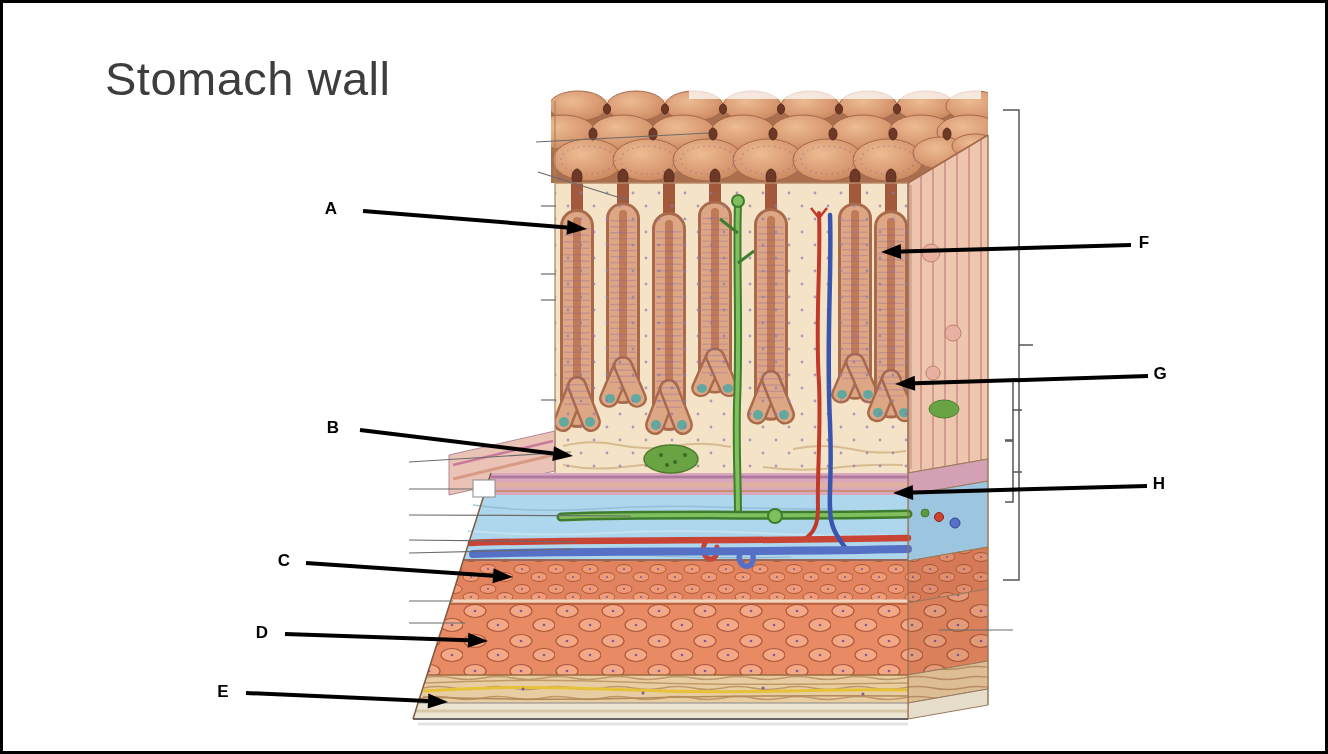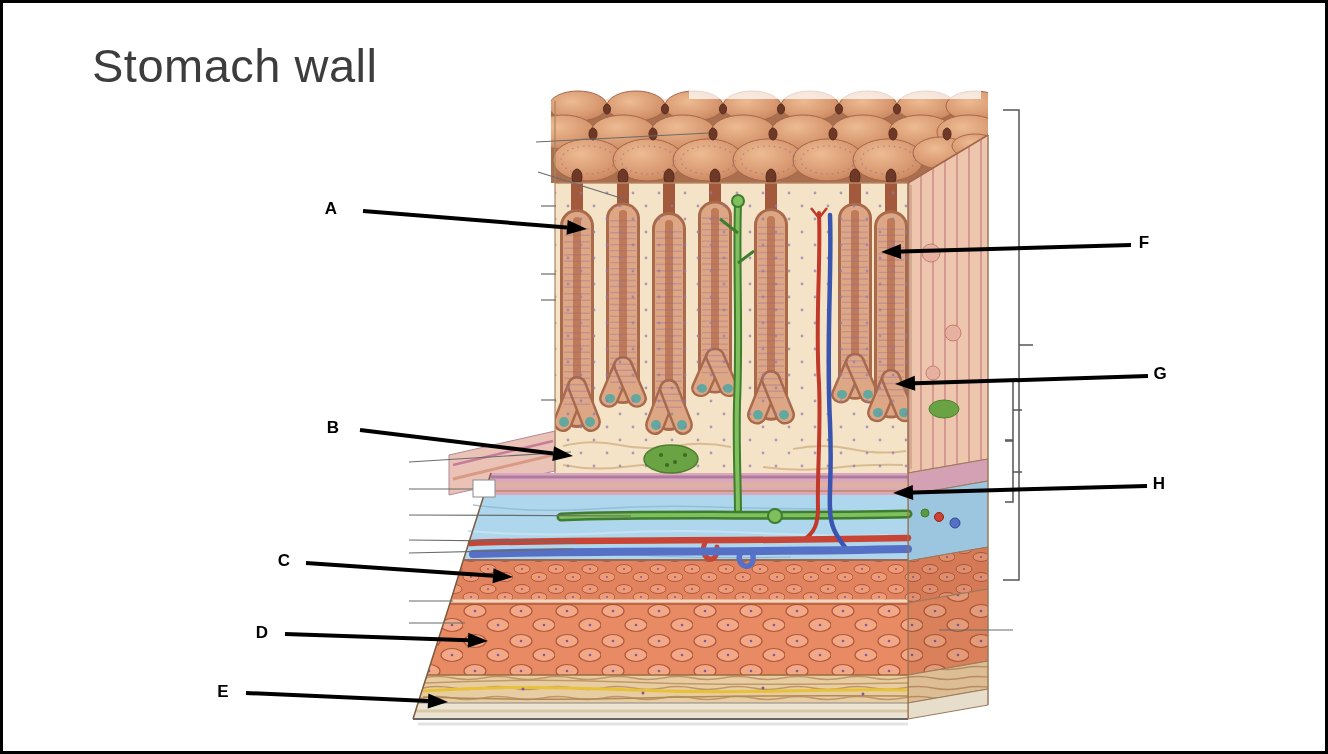--- a/index.html
+++ b/index.html
@@ -1,19 +1,19 @@
 <!DOCTYPE html>
 <html><head>
 <meta charset="utf-8">
 <style>
   html,body{margin:0;padding:0;background:#fff;}
   body{width:1328px;height:754px;position:relative;overflow:hidden;
        font-family:"Liberation Sans",sans-serif;}
   .slide{position:absolute;inset:0;background:#fff;border:3px solid #000;box-sizing:border-box;}
-  .slide-title{position:absolute;left:84px;top:30px;margin:5px;font-size:47px;font-weight:400;
+  .slide-title{position:absolute;left:84px;top:30px;margin:18px;font-size:47px;font-weight:400;
                color:#3d3d3d;letter-spacing:0.5px;font-family:"Liberation Sans",sans-serif;}
   .fig-svg{position:absolute;left:0;top:0;width:1328px;height:754px;}
   .label-letter{font-family:"Liberation Sans",sans-serif;font-size:17px;font-weight:bold;fill:#000;}
   .leader{stroke:#6b6b6b;stroke-width:1.2;fill:none;}
   .bracket{stroke:#555;stroke-width:1.5;fill:none;}
 </style>
 </head>
 <body>
 
 <div class="slide">

